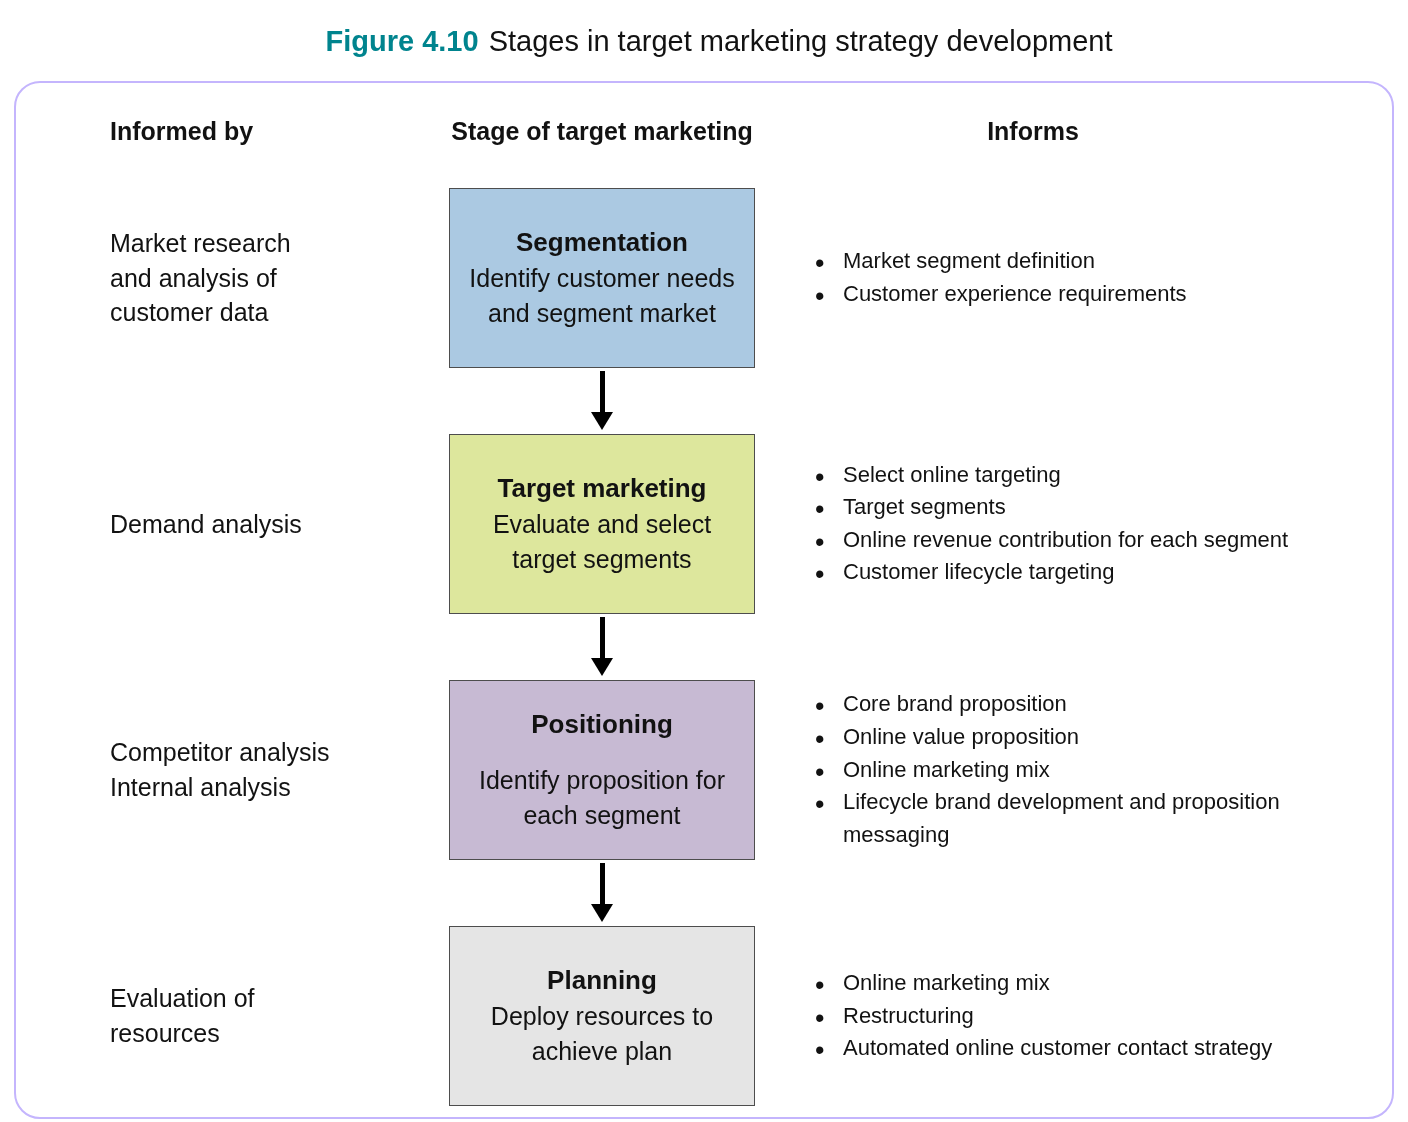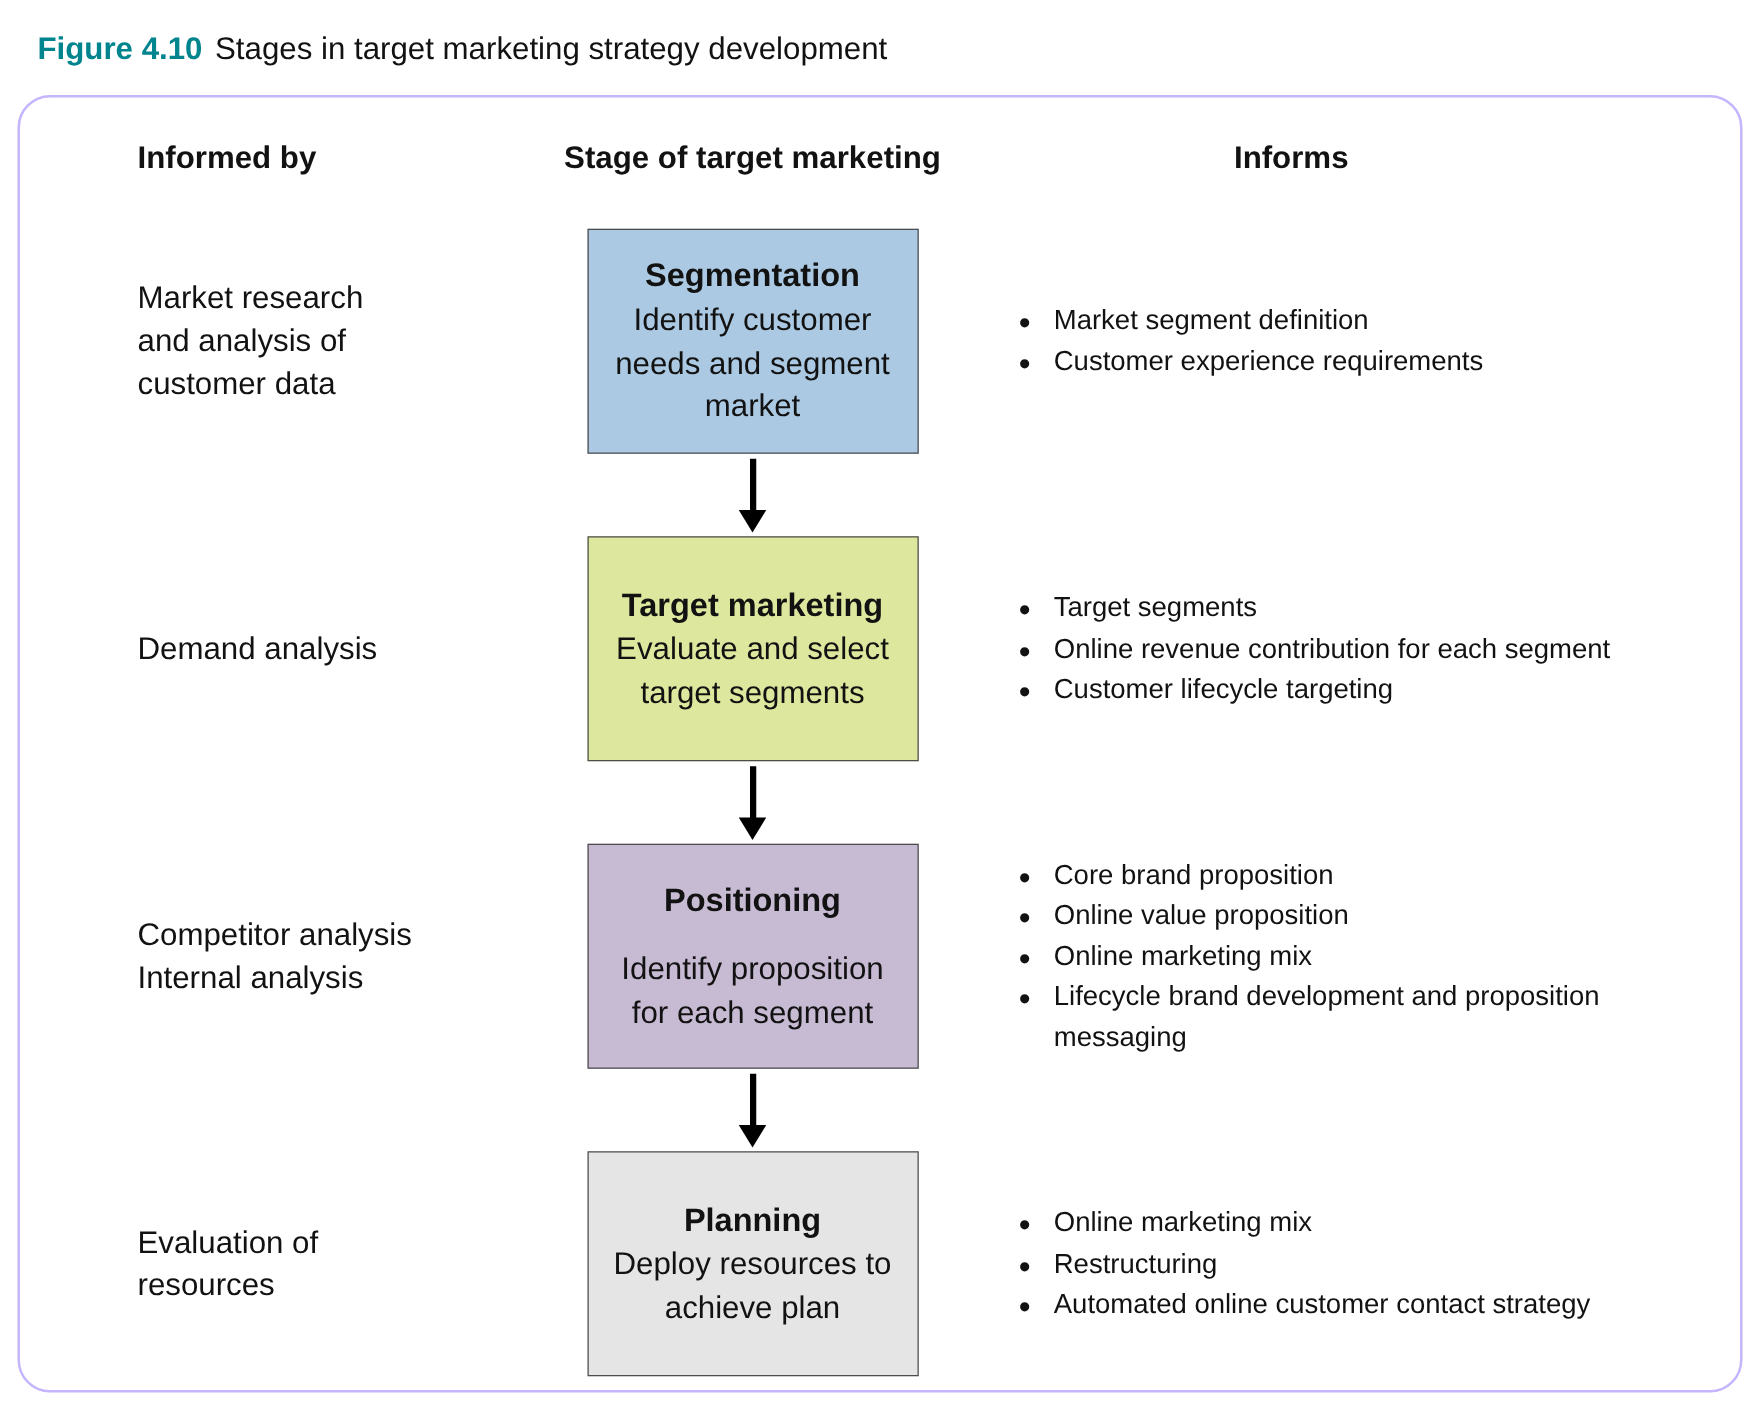--- a/index.html
+++ b/index.html
@@ -7,23 +7,24 @@
   body {
     width: 1408px;
     height: 1122px;
     background: #ffffff;
     font-family: "Liberation Sans", sans-serif;
     color: #121212;
   }
 
   .figure-caption {
     padding: 24px 0 0 30px;
-    font-size: 25px;
+    font-size: 29px;
     line-height: 1.2;
     white-space: nowrap;
+    text-align: center;
   }
   .figure-label { font-weight: bold; }
   .figure-title { font-weight: normal; margin-left: 10px; }
 
   .panel {
     margin: 22px 14px 0 14px;
     height: 1038px;
     border: 2px solid #c4b5fd;
     border-radius: 26px;
     padding: 34px 36px 0 94px;
@@ -51,21 +52,21 @@
   }
   .stage-left .lines { max-width: 300px; }
 
   .stage-center {
     display: flex;
     align-items: center;
     justify-content: center;
     min-height: 182px;
   }
   .stage-box {
-    width: 265px;
+    width: 306px;
     min-height: 180px;
     border: 1.5px solid #4d4d4d;
     display: flex;
     flex-direction: column;
     align-items: center;
     justify-content: center;
     text-align: center;
     padding: 12px 10px;
     font-size: 25px;
     line-height: 1.38;
@@ -169,20 +170,21 @@
       </div>
     </div>
     <div class="cell stage-center">
       <div class="stage-box" style="background-color: rgb(221, 231, 157);">
         <div class="stage-name">Target marketing</div>
         <div class="stage-desc">Evaluate and select target segments</div>
       </div>
     </div>
     <div class="cell stage-right">
       <ul class="informs-list">
+        <li>Select online targeting</li>
         <li>Target segments</li>
         <li>Online revenue contribution for each segment</li>
         <li>Customer lifecycle targeting</li>
       </ul>
     </div>
 
     <div class="cell"></div>
     <div class="cell arrow-cell">
       <div class="arrow">
         <div class="arrow-line"></div>

